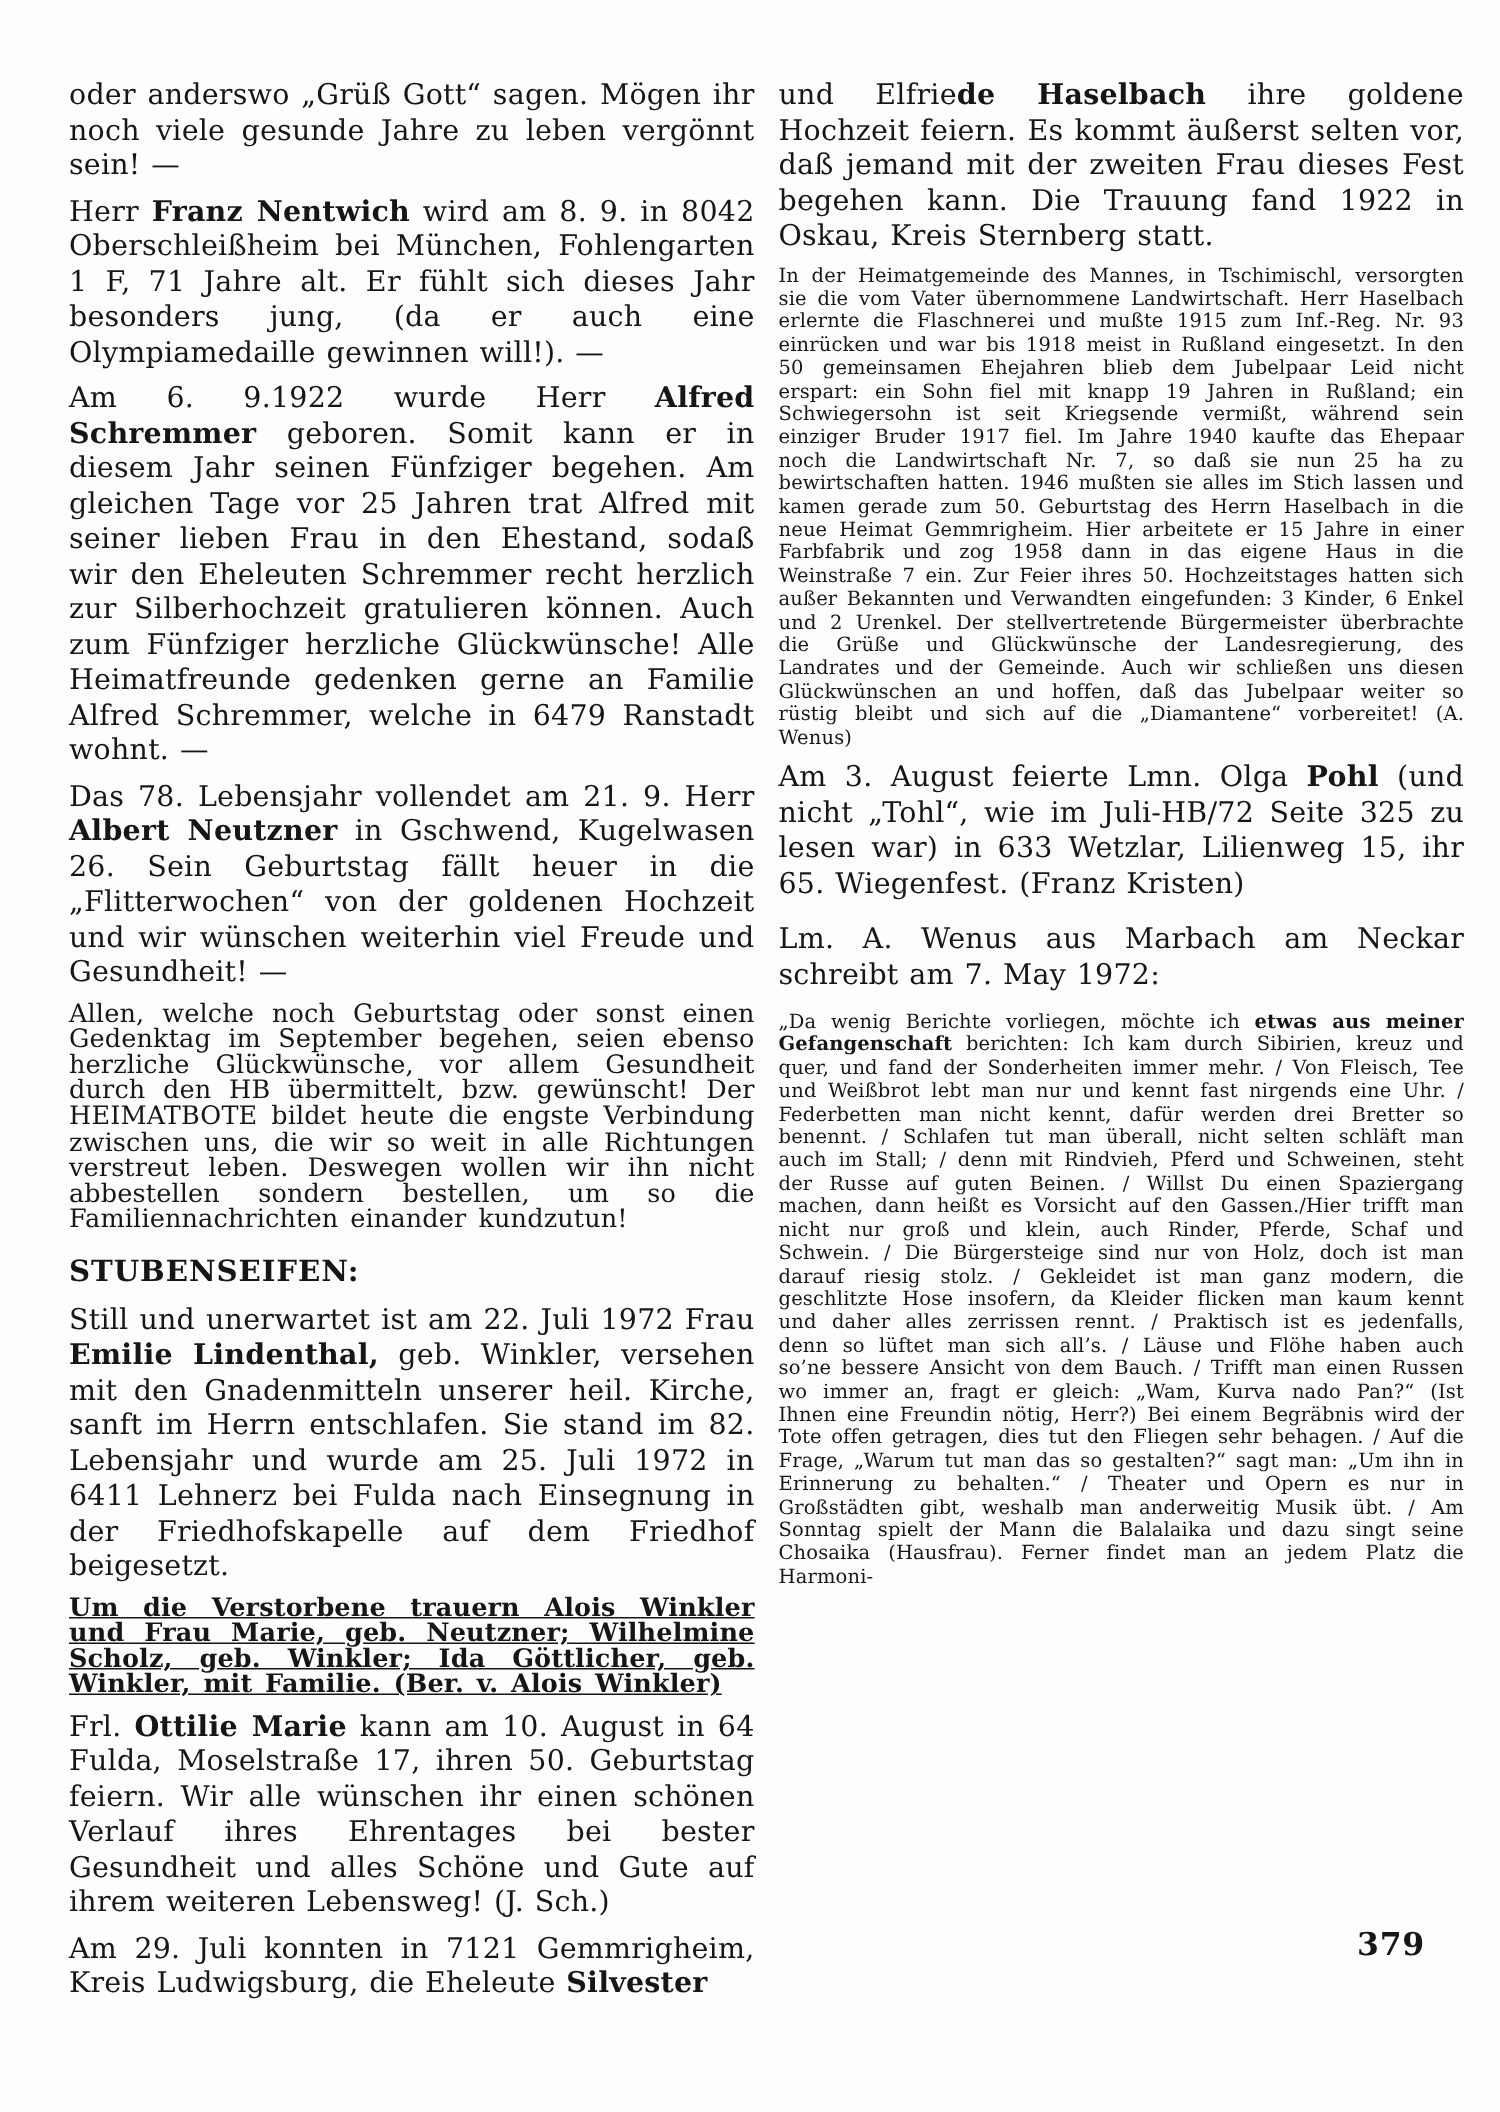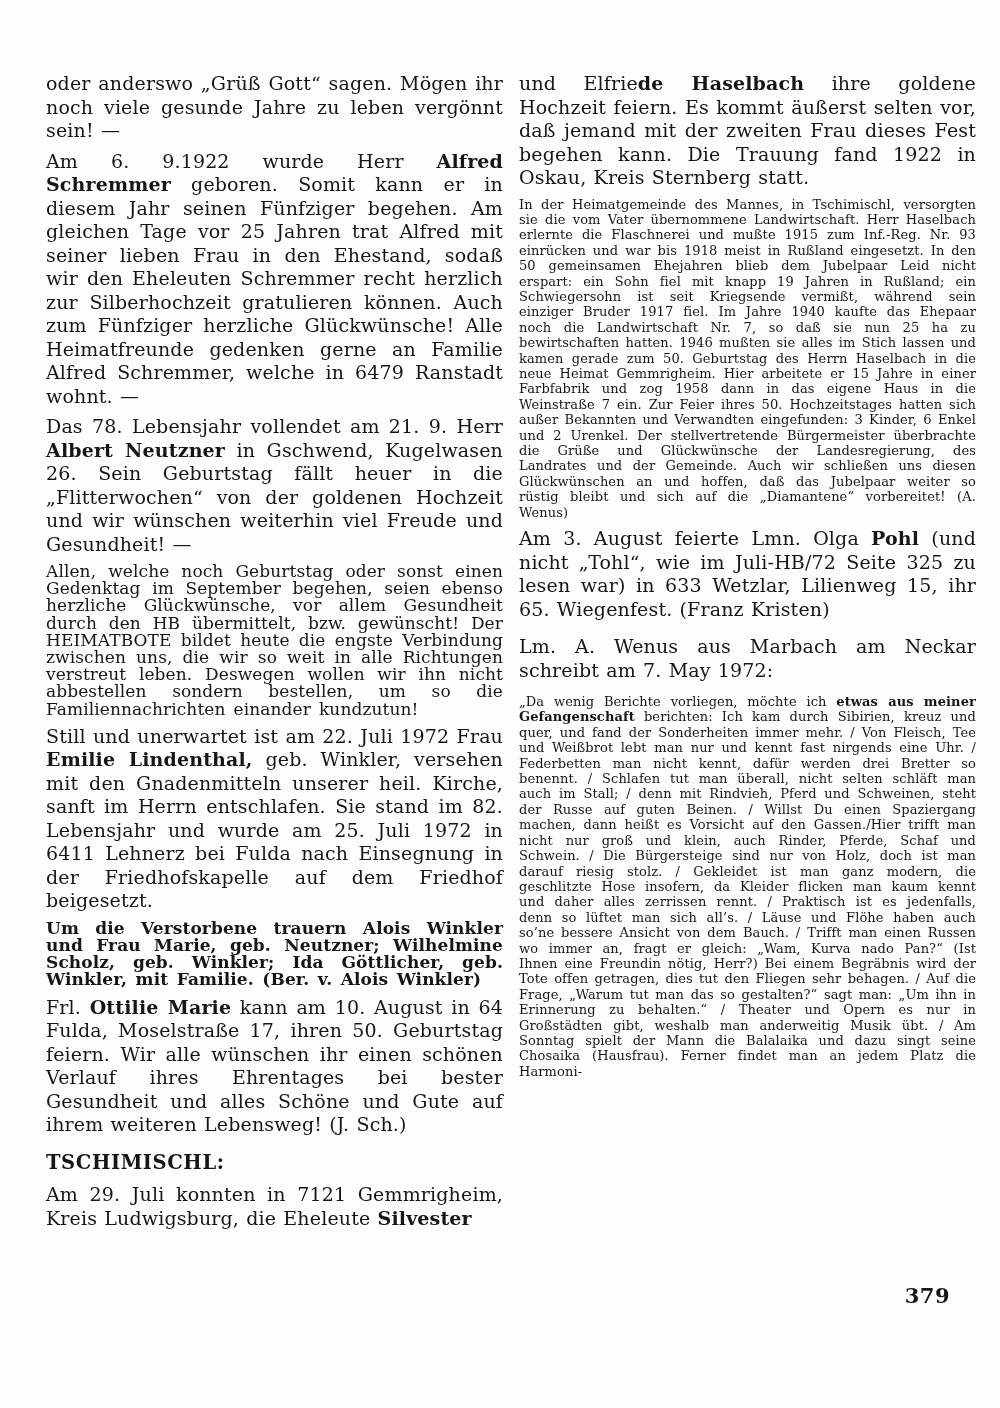--- a/index.html
+++ b/index.html
@@ -5,21 +5,21 @@
   html, body { margin: 0; padding: 0; background: #e8e8e6; }
   .page {
     position: relative;
     width: 1000px;
     height: 1408px;
     margin: 0 auto;
     background: #fdfdfb;
     color: #161616;
     font-family: "DejaVu Serif", serif;
     box-sizing: border-box;
-    padding: 72px 24px 0 46px;
+    padding: 52px 24px 0 46px;
     overflow: hidden;
   }
   .cols { display: flex; gap: 16px; }
   .col { width: 458px; box-sizing: border-box; }
   .col p { margin: 0 0 7px 0; text-align: justify; }
   .main {
     font-size: 19px;
     line-height: 23.5px;
     letter-spacing: 0.15px;
     word-spacing: 1px;
@@ -29,21 +29,21 @@
     line-height: 15.4px;
     letter-spacing: 0.1px;
     word-spacing: 2px;
   }
   .small-loose {
     font-size: 17px;
     line-height: 17.2px;
     letter-spacing: 0.1px;
     word-spacing: 2.5px;
   }
-  .small-bold { font-weight: bold; }
+  .small-bold { font-weight: bold; text-decoration: underline; }
   .heading {
     font-weight: bold;
     font-size: 19.5px;
     letter-spacing: 0.6px;
     margin: 14px 0 9px 0 !important;
     text-align: left !important;
   }
   .align-right { text-align: right !important; margin-top: -4px !important; }
   .col b { font-weight: bold; }
   .page-number {
@@ -56,27 +56,28 @@
   }
 </style>
 </head>
 <body>
 
 <div class="page">
   <div class="cols">
 
     <div class="col">
       <p class="main"><span>oder anderswo „Grüß Gott“ sagen. Mögen ihr noch viele gesunde Jahre zu leben vergönnt sein! —</span></p>
+      <p class="main"><span>Herr </span><b>Franz Nentwich</b><span> wird am 8. 9. in 8042 Oberschleißheim bei München, Fohlengarten 1 F, 71 Jahre alt. Er fühlt sich dieses Jahr besonders jung, (da er auch eine Olympiamedaille gewinnen will!). —</span></p>
       <p class="main"><span>Am 6. 9.1922 wurde Herr </span><b>Alfred Schremmer</b><span> geboren. Somit kann er in diesem Jahr seinen Fünfziger begehen. Am gleichen Tage vor 25 Jahren trat Alfred mit seiner lieben Frau in den Ehestand, sodaß wir den Eheleuten Schremmer recht herzlich zur Silberhochzeit gratulieren können. Auch zum Fünfziger herzliche Glückwünsche! Alle Heimatfreunde gedenken gerne an Familie Alfred Schremmer, welche in 6479 Ranstadt wohnt. —</span></p>
       <p class="main"><span>Das 78. Lebensjahr vollendet am 21. 9. Herr </span><b>Albert Neutzner</b><span> in Gschwend, Kugelwasen 26. Sein Geburtstag fällt heuer in die „Flitterwochen“ von der goldenen Hochzeit und wir wünschen weiterhin viel Freude und Gesundheit! —</span></p>
       <p class="small-loose"><span>Allen, welche noch Geburtstag oder sonst einen Gedenktag im September begehen, seien ebenso herzliche Glückwünsche, vor allem Gesundheit durch den HB übermittelt, bzw. gewünscht! Der HEIMATBOTE bildet heute die engste Verbindung zwischen uns, die wir so weit in alle Richtungen verstreut leben. Deswegen wollen wir ihn nicht abbestellen sondern bestellen, um so die Familiennachrichten einander kundzutun!</span></p>
+      <p class="heading main"><span>STUBENSEIFEN:</span></p>
       <p class="main"><span>Still und unerwartet ist am 22. Juli 1972 Frau </span><b>Emilie Lindenthal,</b><span> geb. Winkler, versehen mit den Gnadenmitteln unserer heil. Kirche, sanft im Herrn entschlafen. Sie stand im 82. Lebensjahr und wurde am 25. Juli 1972 in 6411 Lehnerz bei Fulda nach Einsegnung in der Friedhofskapelle auf dem Friedhof beigesetzt.</span></p>
       <p class="small-loose small-bold"><span>Um die Verstorbene trauern Alois Winkler und Frau Marie, geb. Neutzner; Wilhelmine Scholz, geb. Winkler; Ida Göttlicher, geb. Winkler, mit Familie. (Ber. v. Alois Winkler)</span></p>
       <p class="main"><span>Frl. </span><b>Ottilie Marie</b><span> kann am 10. August in 64 Fulda, Moselstraße 17, ihren 50. Geburtstag feiern. Wir alle wünschen ihr einen schönen Verlauf ihres Ehrentages bei bester Gesundheit und alles Schöne und Gute auf ihrem weiteren Lebensweg! (J. Sch.)</span></p>
-      <p class="heading main"><span>TSCHIMISCHL:</span></p>
       <p class="main"><span>Am 29. Juli konnten in 7121 Gemmrigheim, Kreis Ludwigsburg, die Eheleute </span><b>Silvester</b></p>
     </div>
 
     <div class="col">
       <p class="main"><span>und Elfrie</span><b>de Haselbach</b><span> ihre goldene Hochzeit feiern. Es kommt äußerst selten vor, daß jemand mit der zweiten Frau dieses Fest begehen kann. Die Trauung fand 1922 in Oskau, Kreis Sternberg statt.</span></p>
       <p class="small"><span>In der Heimatgemeinde des Mannes, in Tschimischl, versorgten sie die vom Vater übernommene Landwirtschaft. Herr Haselbach erlernte die Flaschnerei und mußte 1915 zum Inf.-Reg. Nr. 93 einrücken und war bis 1918 meist in Rußland eingesetzt. In den 50 gemeinsamen Ehejahren blieb dem Jubelpaar Leid nicht erspart: ein Sohn fiel mit knapp 19 Jahren in Rußland; ein Schwiegersohn ist seit Kriegsende vermißt, während sein einziger Bruder 1917 fiel. Im Jahre 1940 kaufte das Ehepaar noch die Landwirtschaft Nr. 7, so daß sie nun 25 ha zu bewirtschaften hatten. 1946 mußten sie alles im Stich lassen und kamen gerade zum 50. Geburtstag des Herrn Haselbach in die neue Heimat Gemmrigheim. Hier arbeitete er 15 Jahre in einer Farbfabrik und zog 1958 dann in das eigene Haus in die Weinstraße 7 ein. Zur Feier ihres 50. Hochzeitstages hatten sich außer Bekannten und Verwandten eingefunden: 3 Kinder, 6 Enkel und 2 Urenkel. Der stellvertretende Bürgermeister überbrachte die Grüße und Glückwünsche der Landesregierung, des Landrates und der Gemeinde. Auch wir schließen uns diesen Glückwünschen an und hoffen, daß das Jubelpaar weiter so rüstig bleibt und sich auf die „Diamantene“ vorbereitet! (A. Wenus)</span></p>
       <p class="main" style="margin-top:0;"><span>Am 3. August feierte Lmn. Olga </span><b>Pohl</b><span> (und nicht „Tohl“, wie im Juli-HB/72 Seite 325 zu lesen war) in 633 Wetzlar, Lilienweg 15, ihr 65. Wiegenfest. (Franz Kristen)</span></p>
       <p class="main" style="margin-top:14px;"><span>Lm. A. Wenus aus Marbach am Neckar schreibt am 7. May 1972:</span></p>
       <p class="small" style="margin-top:12px;"><span>„Da wenig Berichte vorliegen, möchte ich </span><b>etwas aus meiner Gefangenschaft</b><span> berichten: Ich kam durch Sibirien, kreuz und quer, und fand der Sonderheiten immer mehr. / Von Fleisch, Tee und Weißbrot lebt man nur und kennt fast nirgends eine Uhr. / Federbetten man nicht kennt, dafür werden drei Bretter so benennt. / Schlafen tut man überall, nicht selten schläft man auch im Stall; / denn mit Rindvieh, Pferd und Schweinen, steht der Russe auf guten Beinen. / Willst Du einen Spaziergang machen, dann heißt es Vorsicht auf den Gassen./Hier trifft man nicht nur groß und klein, auch Rinder, Pferde, Schaf und Schwein. / Die Bürgersteige sind nur von Holz, doch ist man darauf riesig stolz. / Gekleidet ist man ganz modern, die geschlitzte Hose insofern, da Kleider flicken man kaum kennt und daher alles zerrissen rennt. / Praktisch ist es jedenfalls, denn so lüftet man sich all’s. / Läuse und Flöhe haben auch so’ne bessere Ansicht von dem Bauch. / Trifft man einen Russen wo immer an, fragt er gleich: „Wam, Kurva nado Pan?“ (Ist Ihnen eine Freundin nötig, Herr?) Bei einem Begräbnis wird der Tote offen getragen, dies tut den Fliegen sehr behagen. / Auf die Frage, „Warum tut man das so gestalten?“ sagt man: „Um ihn in Erinnerung zu behalten.“ / Theater und Opern es nur in Großstädten gibt, weshalb man anderweitig Musik übt. / Am Sonntag spielt der Mann die Balalaika und dazu singt seine Chosaika (Hausfrau). Ferner findet man an jedem Platz die Harmoni-</span></p>
     </div>

